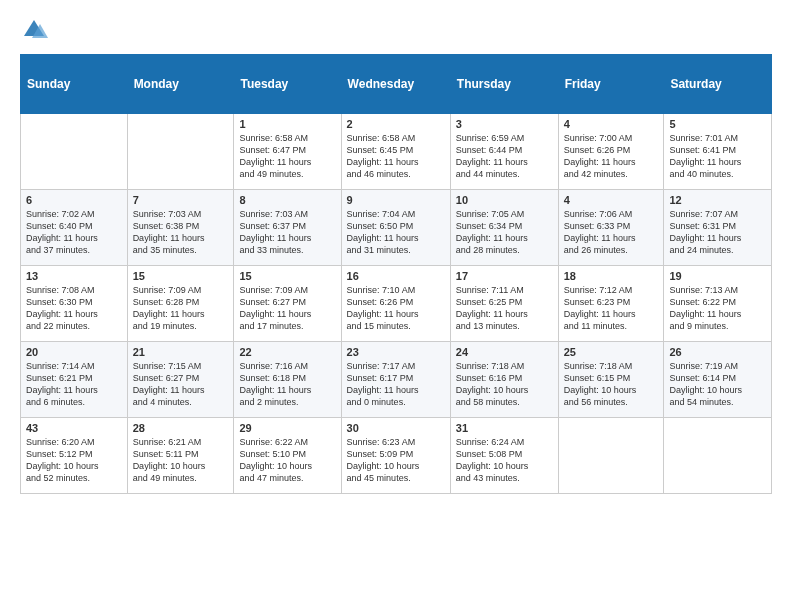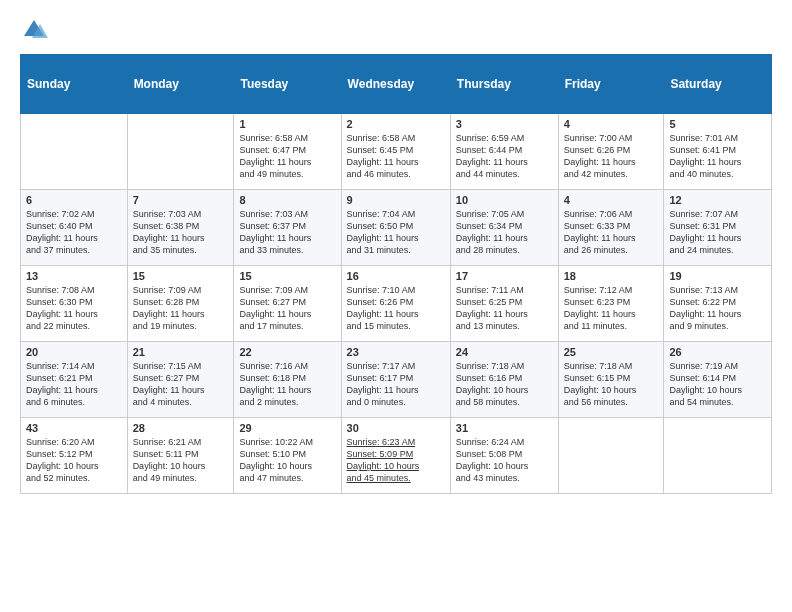--- a/index.html
+++ b/index.html
@@ -254,25 +254,25 @@
         </tr>
         <tr>
           <td><span class="day-num">43</span><span class="cell-text" style="white-space: pre-line;">Sunrise: 6:20 AM
 Sunset: 5:12 PM
 Daylight: 10 hours
 and 52 minutes.</span></td>
           <td><span class="day-num">28</span><span class="cell-text" style="white-space: pre-line;">Sunrise: 6:21 AM
 Sunset: 5:11 PM
 Daylight: 10 hours
 and 49 minutes.</span></td>
-          <td><span class="day-num">29</span><span class="cell-text" style="white-space: pre-line;">Sunrise: 10:22 AM
+          <td><span class="day-num">29</span><span class="cell-text" style="white-space: pre-line;">Sunrise: 6:22 AM
 Sunset: 5:10 PM
 Daylight: 10 hours
 and 47 minutes.</span></td>
-          <td><span class="day-num">30</span><span class="cell-text" style="white-space: pre-line; text-decoration: underline;">Sunrise: 6:23 AM
+          <td><span class="day-num">30</span><span class="cell-text" style="white-space: pre-line;">Sunrise: 6:23 AM
 Sunset: 5:09 PM
 Daylight: 10 hours
 and 45 minutes.</span></td>
           <td><span class="day-num">31</span><span class="cell-text" style="white-space: pre-line;">Sunrise: 6:24 AM
 Sunset: 5:08 PM
 Daylight: 10 hours
 and 43 minutes.</span></td>
           <td class="empty"></td>
           <td class="empty"></td>
         </tr>

